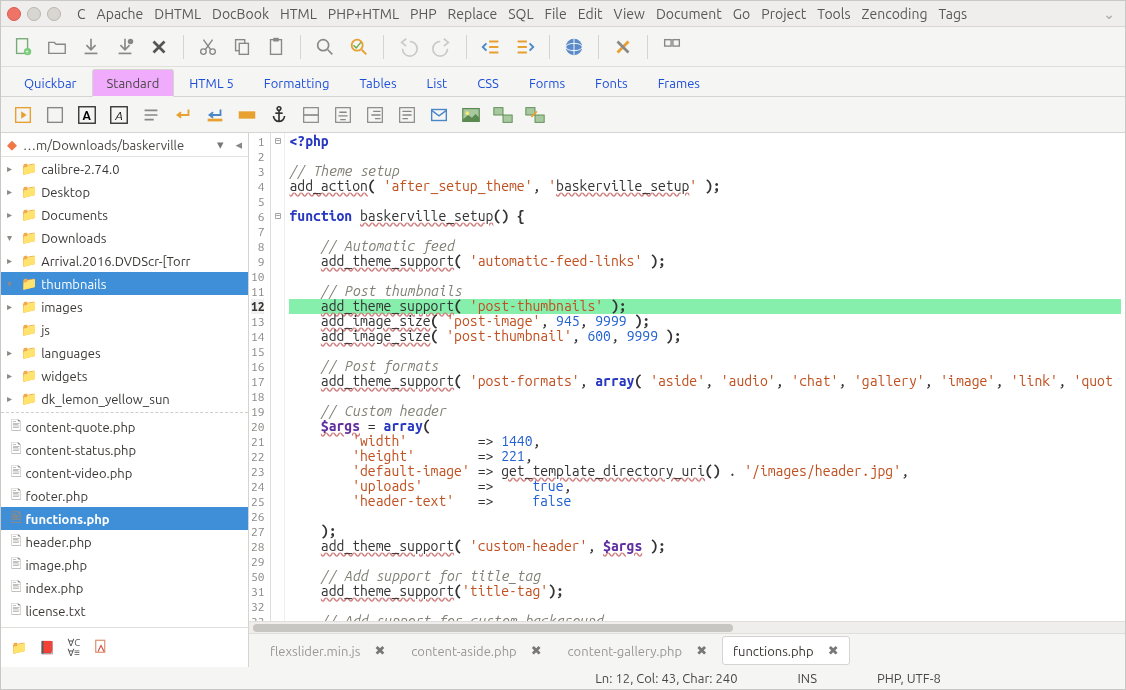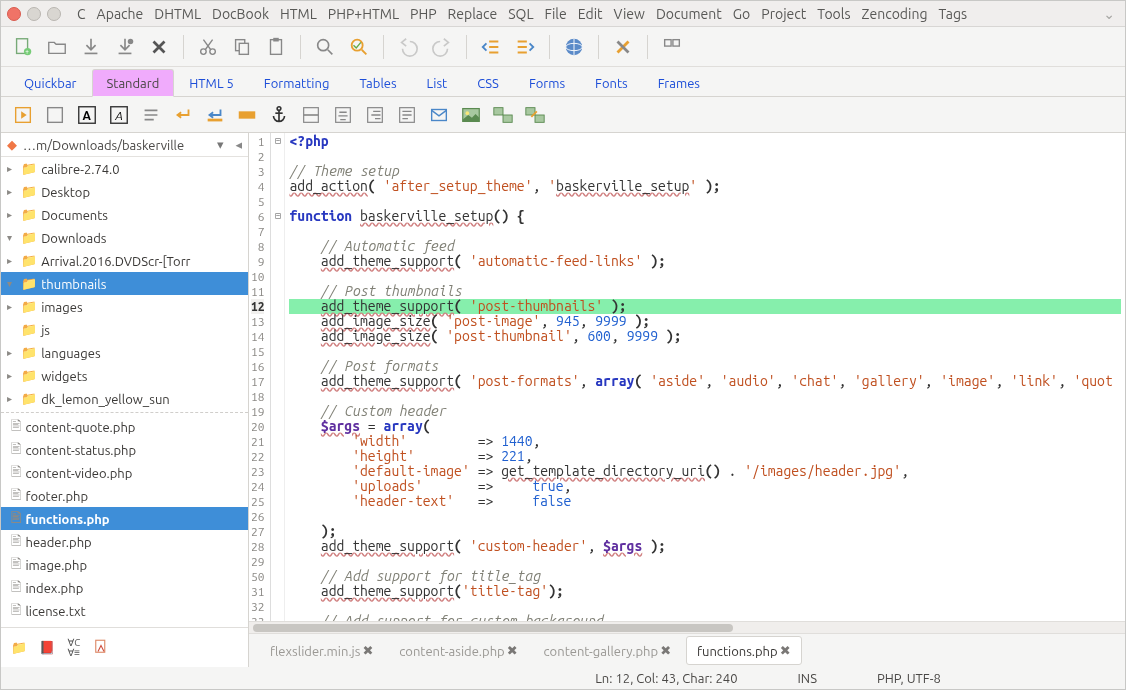--- a/index.html
+++ b/index.html
@@ -202,21 +202,21 @@
 .filetabs{
   height:34px;
   display:flex;align-items:center;gap:4px;
   padding:0 10px;
   border-top:1px solid #e0dedb;
   background:#f5f5f4;
 }
 .ftab{
   padding:6px 10px;
   color:#9a9894;
-  display:flex;align-items:center;gap:2px;
+  display:flex;align-items:center;gap:14px;
   border:1px solid transparent;
 }
 .ftab.active{
   background:#fff;
   color:#3a3836;
   border:1px solid #d6d4d0;
   border-radius:3px;
 }
 .ftab .x{color:#7a7876;}
 .statusbar{

